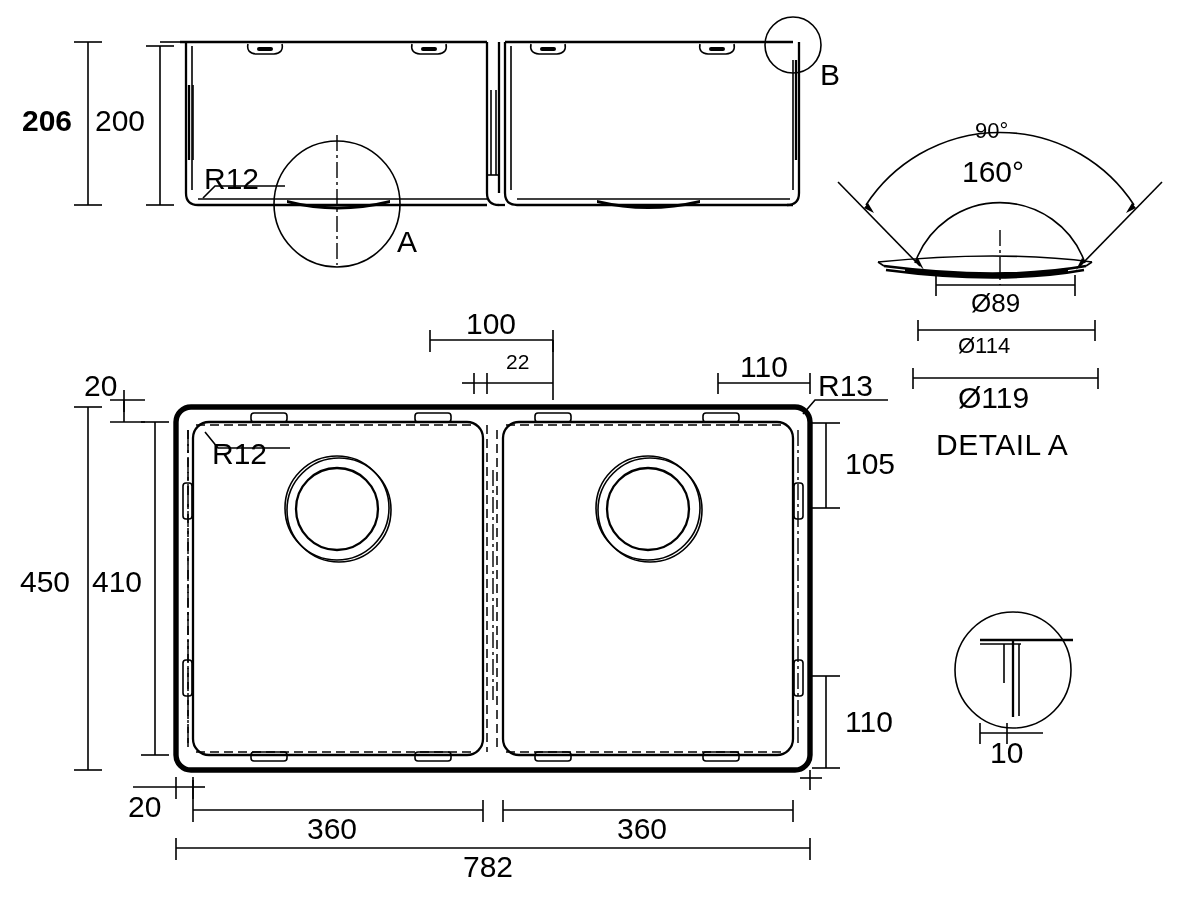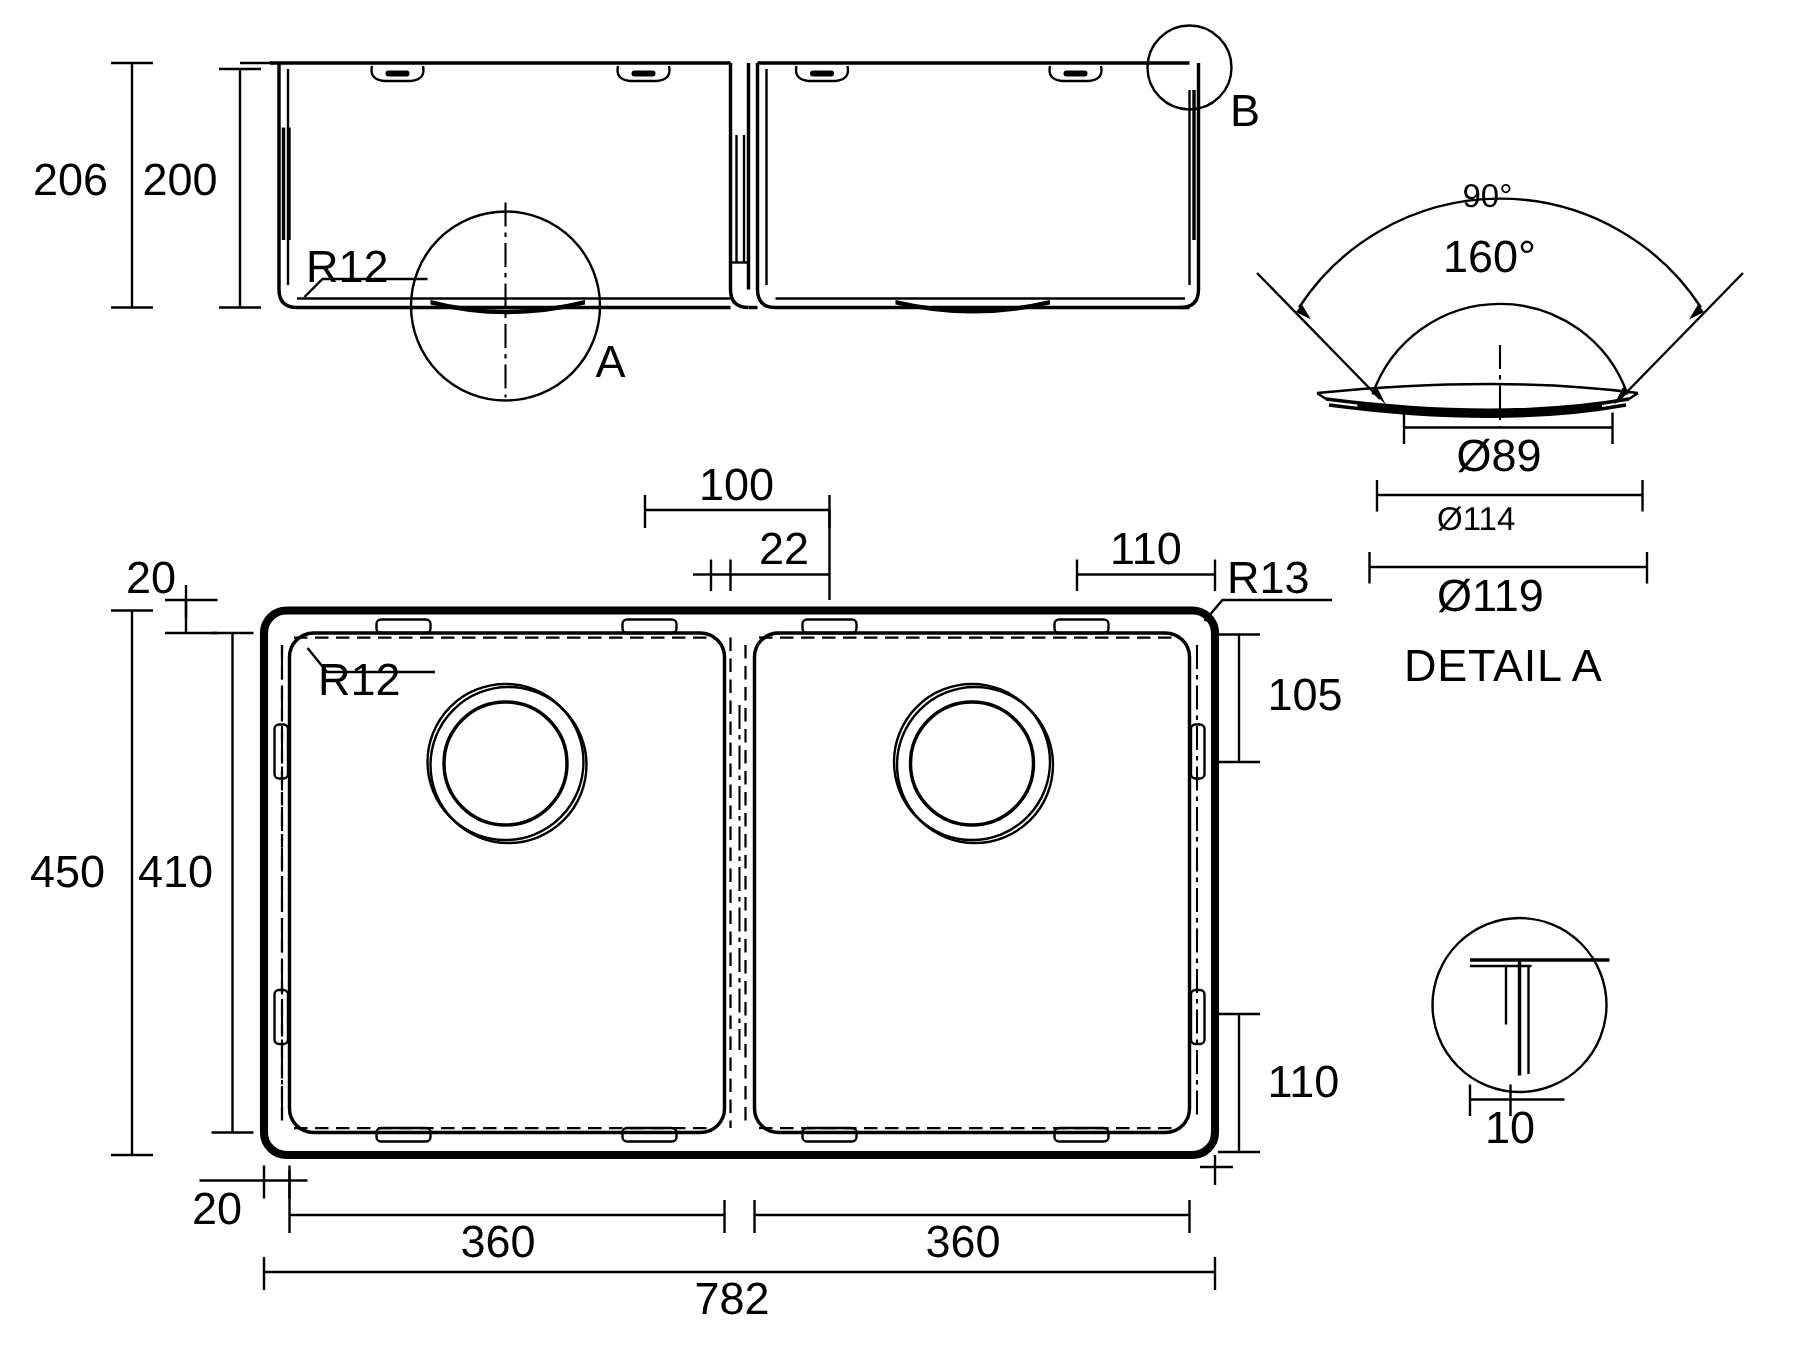--- a/index.html
+++ b/index.html
@@ -311,21 +311,21 @@
       <line class="thin" x1="1004" y1="644" x2="1004" y2="683"></line>
     </g>
     <g>
       <line class="dimline" x1="980" y1="733" x2="1043" y2="733"></line>
       <line class="dimline" x1="980" y1="723" x2="980" y2="744"></line>
       <line class="dimline" x1="1007" y1="723" x2="1007" y2="744"></line>
     </g>
 
   </svg>
 
-  <div style="position:absolute;left:22px;top:104px;">
+  <div style="position:absolute;left:22px;top:104px;font-weight:bold;">
     <span class="dimtext" style="font-size:30px;">206</span>
   </div>
   <div style="position:absolute;left:95px;top:104px;">
     <span class="dimtext" style="font-size:30px;margin-top:12px;">200</span>
   </div>
   <div style="position:absolute;left:204px;top:162px;">
     <span class="dimtext" style="font-size:30px;">R12</span>
   </div>
   <div style="position:absolute;left:397px;top:225px;">
     <span class="calloutletter" style="font-size:30px;">A</span>
@@ -340,21 +340,21 @@
   <div style="position:absolute;left:20px;top:565px;">
     <span class="dimtext" style="font-size:30px;">450</span>
   </div>
   <div style="position:absolute;left:92px;top:565px;">
     <span class="dimtext" style="font-size:30px;">410</span>
   </div>
   <div style="position:absolute;left:466px;top:307px;">
     <span class="dimtext" style="font-size:30px;">100</span>
   </div>
   <div style="position:absolute;left:506px;top:350px;">
-    <span class="dimtext" style="font-size:30px;">22</span>
+    <span class="dimtext" style="font-size:21px;">22</span>
   </div>
   <div style="position:absolute;left:740px;top:350px;">
     <span class="dimtext" style="font-size:30px;">110</span>
   </div>
   <div style="position:absolute;left:818px;top:369px;">
     <span class="dimtext" style="font-size:30px;">R13</span>
   </div>
   <div style="position:absolute;left:212px;top:437px;">
     <span class="dimtext" style="font-size:30px;">R12</span>
   </div>
@@ -377,21 +377,21 @@
     <span class="dimtext" style="font-size:30px;">782</span>
   </div>
 
   <div style="position:absolute;left:975px;top:118px;">
     <span class="dimtext" style="font-size:22px;">90°</span>
   </div>
   <div style="position:absolute;left:962px;top:155px;">
     <span class="dimtext" style="font-size:30px;">160°</span>
   </div>
   <div style="position:absolute;left:971px;top:288px;">
-    <span class="dimtext" style="font-size:30px;">Ø89</span>
+    <span class="dimtext" style="font-size:26px;">Ø89</span>
   </div>
   <div style="position:absolute;left:958px;top:333px;">
     <span class="dimtext" style="font-size:22px;">Ø114</span>
   </div>
   <div style="position:absolute;left:958px;top:381px;">
     <span class="dimtext" style="font-size:30px;">Ø119</span>
   </div>
   <div style="position:absolute;left:936px;top:428px;">
     <span class="detailtitle" style="font-size:30px;">DETAIL A</span>
   </div>

